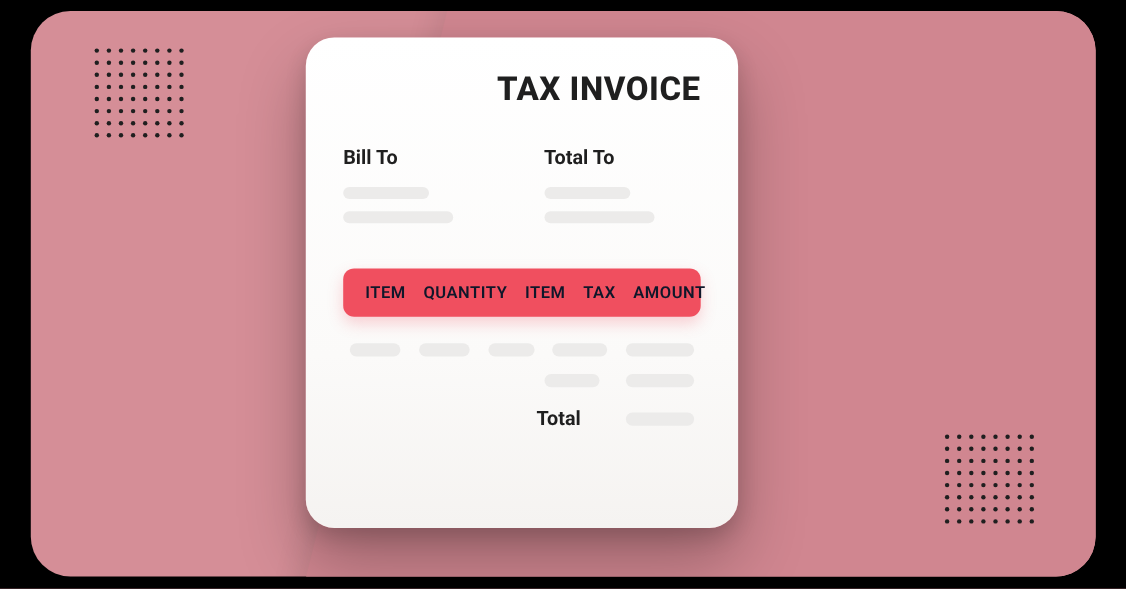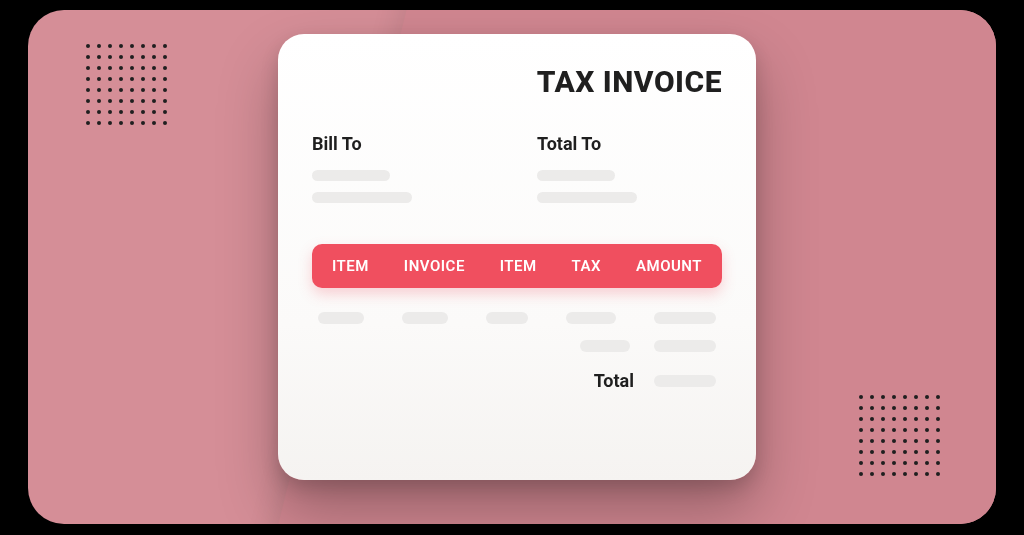--- a/index.html
+++ b/index.html
@@ -32,21 +32,21 @@
   .dots span {
     width: 4px; height: 4px; border-radius: 50%;
     background: #1f1f1f;
   }
   .dots.tl { left: 58px; top: 34px; }
   .dots.br { right: 56px; bottom: 48px; }
   
   .card {
     position: absolute;
     left: 250px; top: 24px;
-    width: 478px; height: 446px;
+    width: 393px; height: 446px;
     background: linear-gradient(180deg, #ffffff 0%, #fbfaf9 65%, #f5f3f1 100%);
     border-radius: 26px;
     box-shadow: 0 30px 60px rgba(0,0,0,0.28), 0 8px 18px rgba(0,0,0,0.15);
     padding: 30px 34px 24px 34px;
   }
   .title {
     text-align: right;
     font-size: 30px;
     font-weight: 800;
     letter-spacing: 0.5px;
@@ -68,21 +68,21 @@
   .ph {
     height: 11px;
     background: #ecebea;
     border-radius: 6px;
     margin-bottom: 11px;
   }
   .ph.w1 { width: 78px; }
   .ph.w2 { width: 100px; }
   .header-bar {
     background: #f04f5f;
-    color: #ffffff;
+    color: #0f172a;
     border-radius: 10px;
     height: 44px;
     display: flex;
     align-items: center;
     justify-content: space-between;
     padding: 0 20px;
     font-size: 15px;
     font-weight: 600;
     letter-spacing: 0.5px;
     margin-bottom: 24px;
@@ -110,21 +110,21 @@
     display: flex;
     justify-content: flex-end;
     gap: 24px;
     padding: 0 6px;
     margin-bottom: 18px;
   }
   .total-row {
     display: flex;
     justify-content: flex-end;
     align-items: center;
-    gap: 20px;
+    gap: 41px;
     padding: 0 6px;
   }
   .total-label {
     font-size: 18px;
     font-weight: 700;
     color: #1f1f1f;
   }
 </style>
 </head>
 <body>
@@ -276,21 +276,21 @@
       </div>
       <div class="addr-col">
         <h3>Total To</h3>
         <div class="ph w1"></div>
         <div class="ph w2"></div>
       </div>
     </div>
 
     <div class="header-bar">
       <span>ITEM</span>
-      <span>INVOICE</span>
+      <span>QUANTITY</span>
       <span>ITEM</span>
       <span>TAX</span>
       <span>AMOUNT</span>
     </div>
 
     <div class="datarow">
       <div class="cell c-item"></div>
       <div class="cell c-qty"></div>
       <div class="cell c-rate"></div>
       <div class="cell c-tax"></div>

